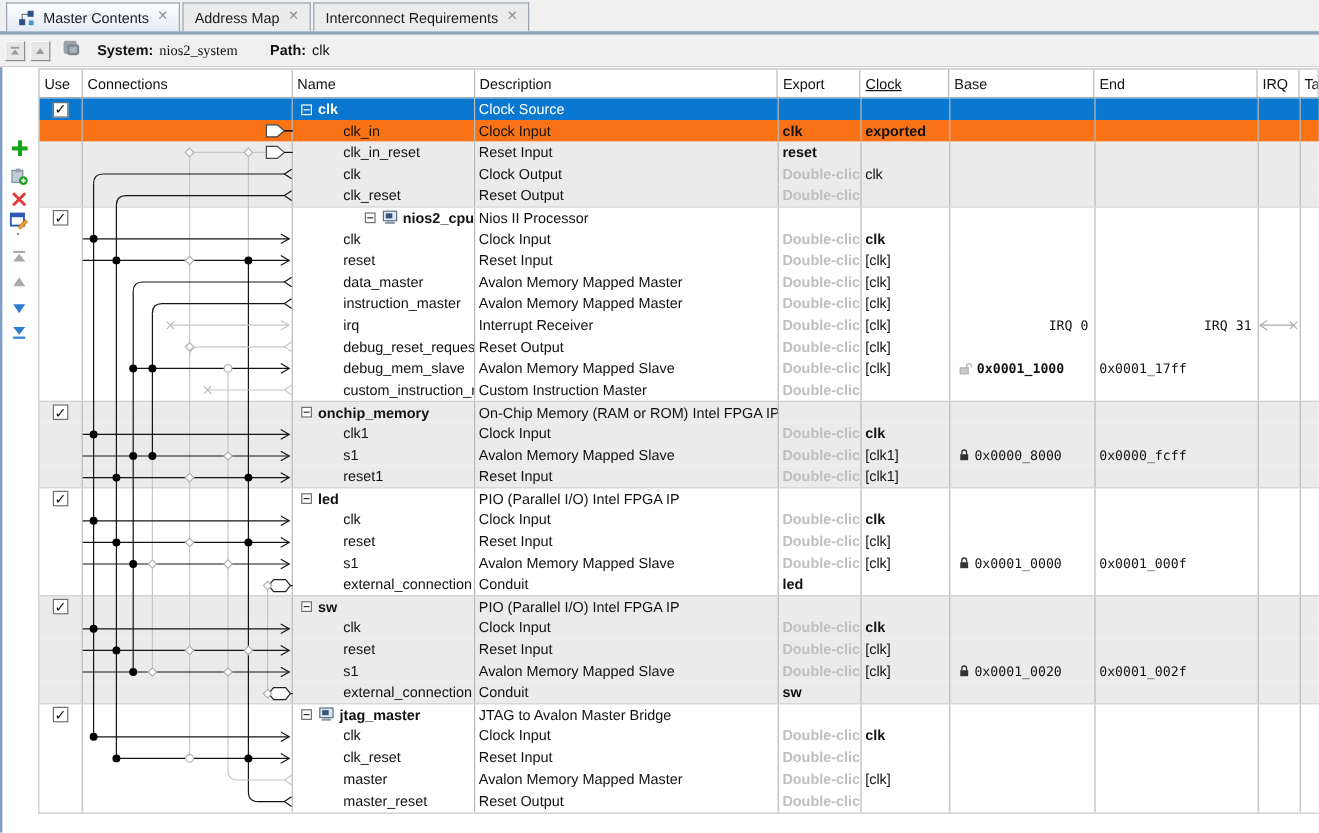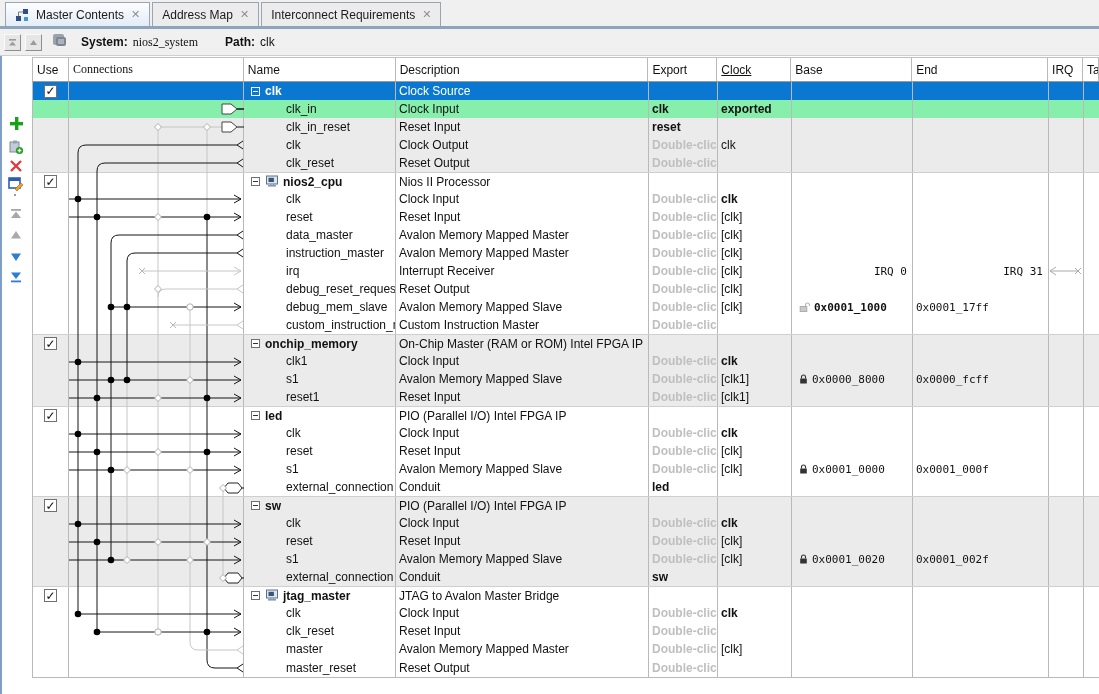--- a/index.html
+++ b/index.html
@@ -159,21 +159,21 @@
     <svg width="14" height="14" viewBox="0 0 14 14">
       <path d="M7,9 L2,2.5 H12 Z" fill="#2d7dd2"></path>
       <rect x="2" y="10.5" width="10" height="1.8" fill="#2d7dd2"></rect>
     </svg>
   </div>
 </div>
 <div class="edgeblue"></div>
 
 <div class="thead" id="thead">
     <div class="th" style="width: 36px;">Use</div>
-    <div class="th" style="width: 175px; font-family: Liberation Serif, serif;">Connections</div>
+    <div class="th" style="width: 175px;">Connections</div>
     <div class="th" style="width: 152px;">Name</div>
     <div class="th" style="width: 253px;">Description</div>
     <div class="th" style="width: 69px;">Export</div>
     <div class="th" style="width: 74px; text-decoration: underline;">Clock</div>
     <div class="th" style="width: 121px;">Base</div>
     <div class="th" style="width: 136px;">End</div>
     <div class="th" style="width: 35px;">IRQ</div>
     <div class="th" style="width: 16px;">Ta</div>
   </div>
 <div class="tbody" id="tbody" style="height: 594.99px;">
@@ -189,21 +189,21 @@
       <div class="c" style="width: 253px;">
         <span>Clock Source</span>
       </div>
       <div class="c" style="width: 69px;"></div>
       <div class="c" style="width: 74px;"></div>
       <div class="c mono" style="width: 121px;"></div>
       <div class="c mono" style="width: 136px;"></div>
       <div class="c" style="width: 35px;"></div>
       <div class="c" style="width: 16px;"></div>
     </div>
-    <div class="row" style="height: 18.03px; background: #86efac;">
+    <div class="row" style="height: 18.03px; background: #f97316;">
       <div class="c use" style="width: 36px;"></div>
       <div class="c" style="width: 175px;"></div>
       <div class="c" style="width: 152px; padding-left: 42px;">
         <span>clk_in</span>
       </div>
       <div class="c" style="width: 253px;">
         <span>Clock Input</span>
       </div>
       <div class="c" style="width: 69px;">
         <span class="exp-bold">clk</span>
@@ -270,21 +270,21 @@
       <div class="c mono" style="width: 121px;"></div>
       <div class="c mono" style="width: 136px;"></div>
       <div class="c" style="width: 35px;"></div>
       <div class="c" style="width: 16px;"></div>
     </div>
     <div class="row blockstart" style="height: 18.03px; background: rgb(255, 255, 255);">
       <div class="c use" style="width: 36px;">
         <span class="cbx">✓</span>
       </div>
       <div class="c" style="width: 175px;"></div>
-      <div class="c" style="width: 152px; padding-left: 7px;">
+      <div class="c" style="width: 152px; padding-left: 7px; justify-content: flex-end;">
         <span class="ebox"></span>
         <svg class="chipicon" width="14" height="13" viewBox="0 0 14 13">
           <rect x="1.5" y="1" width="11" height="8" fill="#dce6ef" stroke="#5f7184"></rect>
           <rect x="3.5" y="2.8" width="5.4" height="4.2" fill="#35567a"></rect>
           <rect x="3" y="10" width="8" height="1.6" fill="#8c9aa8"></rect>
           <rect x="5" y="9" width="1.2" height="1.6" fill="#8c9aa8"></rect>
           <rect x="8" y="9" width="1.2" height="1.6" fill="#8c9aa8"></rect>
         </svg>
         <span class="modname">nios2_cpu</span>
       </div>
@@ -465,21 +465,21 @@
     <div class="row blockstart" style="height: 18.03px; background: rgb(235, 235, 235);">
       <div class="c use" style="width: 36px;">
         <span class="cbx">✓</span>
       </div>
       <div class="c" style="width: 175px;"></div>
       <div class="c" style="width: 152px; padding-left: 7px;">
         <span class="ebox"></span>
         <span class="modname">onchip_memory</span>
       </div>
       <div class="c" style="width: 253px;">
-        <span>On-Chip Master (RAM or ROM) Intel FPGA IP</span>
+        <span>On-Chip Memory (RAM or ROM) Intel FPGA IP</span>
       </div>
       <div class="c" style="width: 69px;"></div>
       <div class="c" style="width: 74px;"></div>
       <div class="c mono" style="width: 121px;"></div>
       <div class="c mono" style="width: 136px;"></div>
       <div class="c" style="width: 35px;"></div>
       <div class="c" style="width: 16px;"></div>
     </div>
     <div class="row" style="height: 18.03px; background: rgb(235, 235, 235);">
       <div class="c use" style="width: 36px;"></div>

